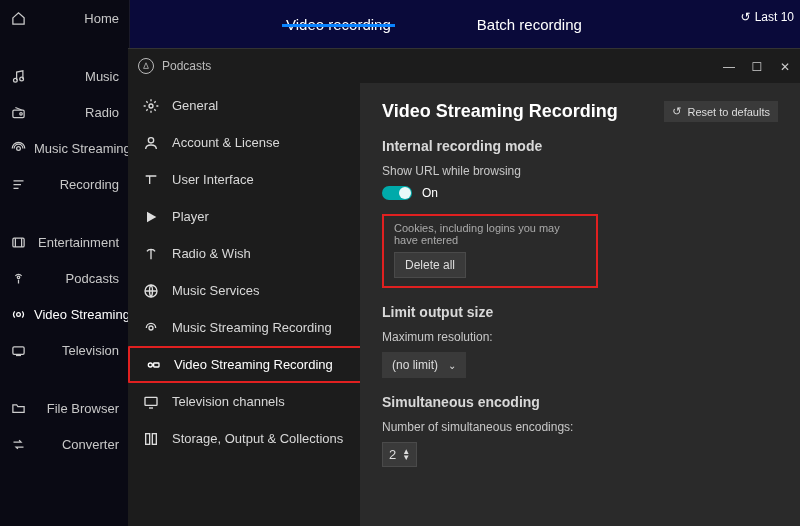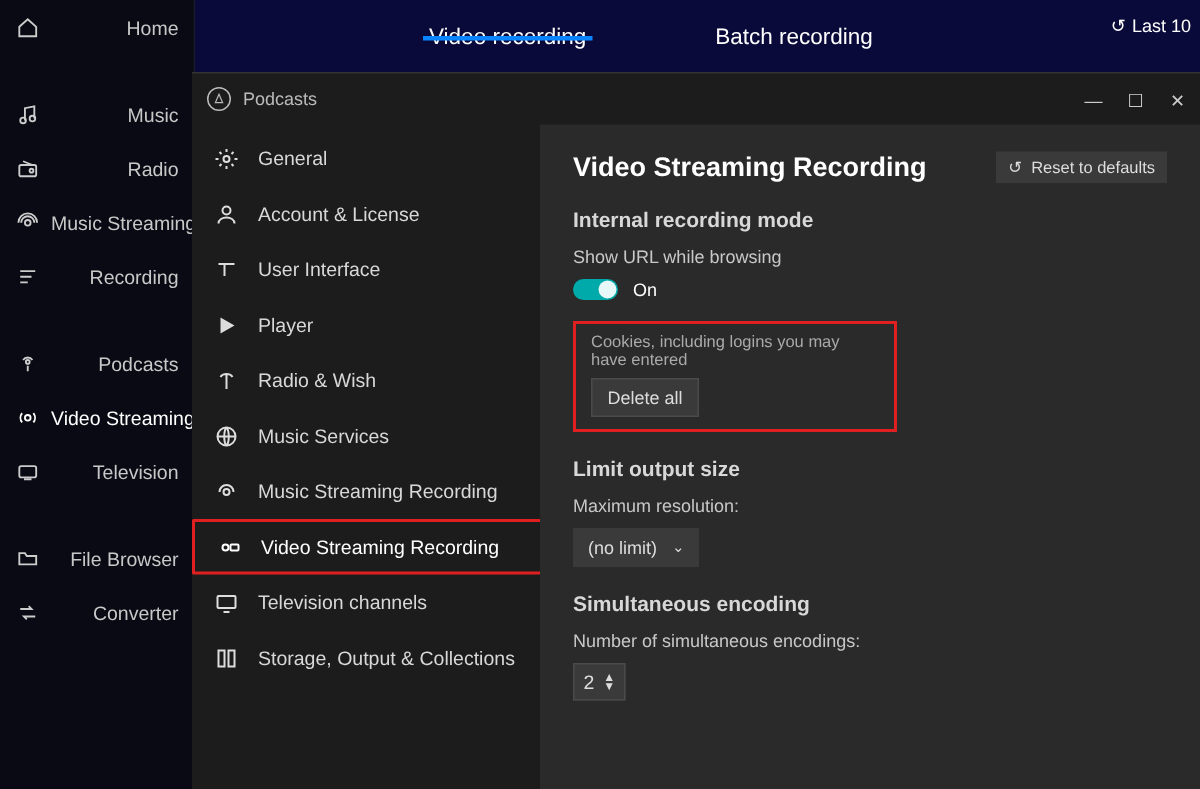--- a/index.html
+++ b/index.html
@@ -137,20 +137,29 @@
         <svg width="15" height="15" viewBox="0 0 24 24" fill="none" stroke="#ccc" stroke-width="2">
           <path d="M4 6h16M4 12h12M4 18h8"></path>
         </svg>
       </span>
     <span class="label">Recording</span>
   </div>
   <div class="spacer"></div>
   <div class="item">
     <span class="ic">
         <svg width="15" height="15" viewBox="0 0 24 24" fill="none" stroke="#ccc" stroke-width="2">
+          <rect x="3" y="5" width="18" height="14" rx="2"></rect>
+          <path d="M7 5v14M17 5v14"></path>
+        </svg>
+      </span>
+    <span class="label">Entertainment</span>
+  </div>
+  <div class="item">
+    <span class="ic">
+        <svg width="15" height="15" viewBox="0 0 24 24" fill="none" stroke="#ccc" stroke-width="2">
           <circle cx="12" cy="10" r="2"></circle>
           <path d="M12 14v6M7 8a6 6 0 0 1 10 0"></path>
         </svg>
       </span>
     <span class="label">Podcasts</span>
   </div>
   <div class="item vstream">
     <span class="ic">
         <svg width="15" height="15" viewBox="0 0 24 24" fill="none" stroke="#fff" stroke-width="2">
           <circle cx="12" cy="12" r="3"></circle>

